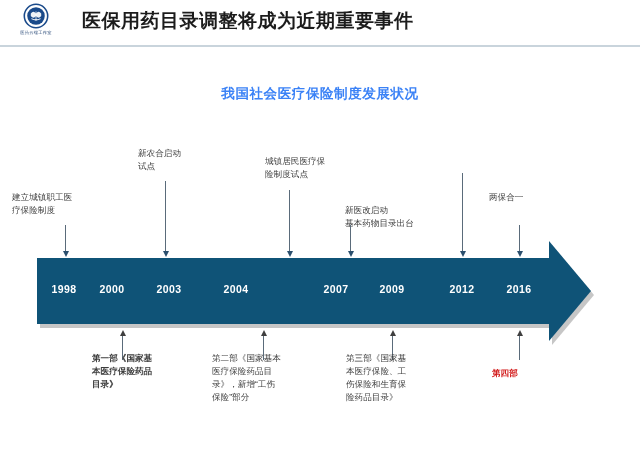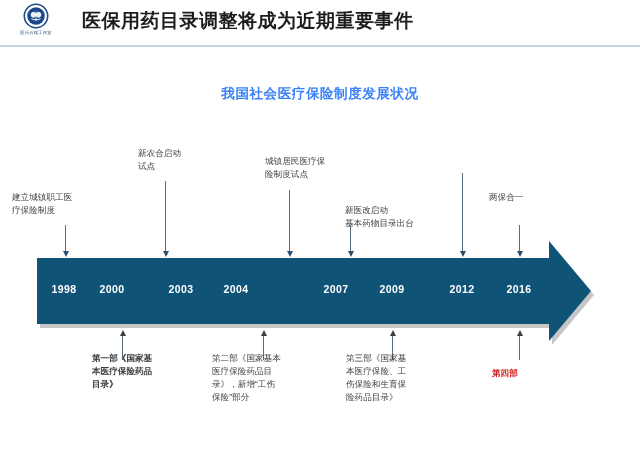--- a/index.html
+++ b/index.html
@@ -214,21 +214,21 @@
   <div class="arrow-line" style="left:519px; top:178px; height:28px;"></div>
   <div class="arrow-head-down" style="left:519.5px; top:204px;"></div>
 
   <div class="timeline-shadow"></div>
   <div class="timeline-shadow-tip"></div>
   <div class="timeline-bar"></div>
   <div class="timeline-tip"></div>
 
   <div class="year" style="left:64px;">1998</div>
   <div class="year" style="left:112px;">2000</div>
-  <div class="year" style="left:169px;margin-left:12px;">2003</div>
+  <div class="year" style="left:169px;">2003</div>
   <div class="year" style="left:236px;">2004</div>
   <div class="year" style="left:336px;">2007</div>
   <div class="year" style="left:392px;">2009</div>
   <div class="year" style="left:462px;">2012</div>
   <div class="year" style="left:519px;">2016</div>
 
   <div class="arrow-head-up" style="left:122.5px; top:283px;"></div>
   <div class="arrow-line" style="left:122px; top:289px; height:24px;"></div>
   <div class="ann" style="left:92px; top:305px; width:100px;font-weight:bold;">第一部《国家基
 本医疗保险药品

